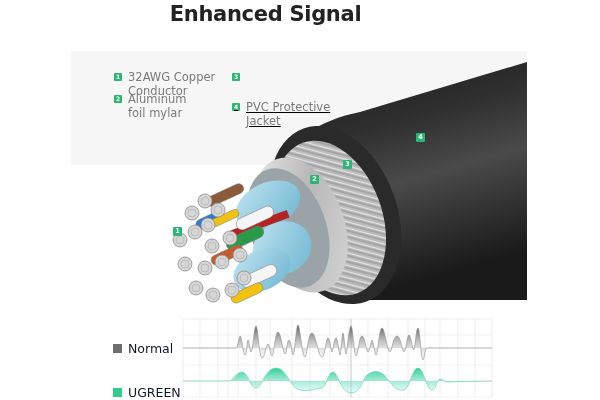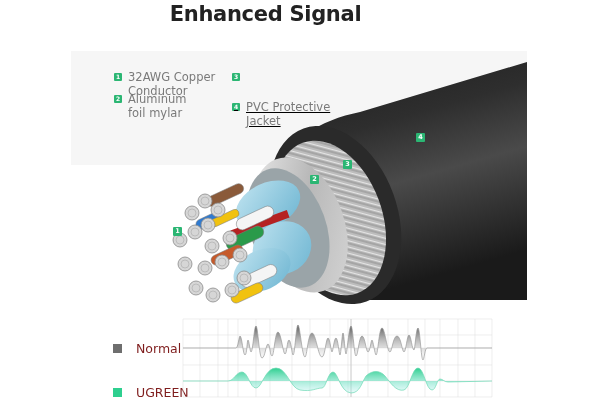--- a/index.html
+++ b/index.html
@@ -4,21 +4,21 @@
 <style>
   html,body{margin:0;padding:0;}
   body{width:600px;height:400px;background:#ffffff;position:relative;overflow:hidden;font-family:"Liberation Sans",sans-serif;}
   .title{position:absolute;left:0;top:0;width:531px;text-align:center;font-family:"DejaVu Sans",sans-serif;font-weight:bold;font-size:21px;color:#222;letter-spacing:-0.3px;line-height:28px;}
   .panel{position:absolute;left:71px;top:51px;width:456px;height:114px;background:#f6f6f6;}
   .legend-item{position:absolute;display:flex;align-items:flex-start;}
   .badge{width:8px;height:8px;background:#2bb673;color:#fff;font-size:6px;font-weight:bold;line-height:8px;text-align:center;margin-top:3px;margin-right:6px;border-radius:1px;font-family:"DejaVu Sans",sans-serif;}
   .legend-text{font-size:11.5px;line-height:14px;color:#7a7a7a;font-family:"DejaVu Sans",sans-serif;font-weight:normal;white-space:pre-line;}
   .cable{position:absolute;left:0;top:0;width:600px;height:400px;}
   .num-badge{position:absolute;width:9px;height:9px;background:#2bb673;color:#fff;font-size:6.5px;font-weight:bold;text-align:center;line-height:9px;font-family:"DejaVu Sans",sans-serif;border-radius:1px;}
-  .sig-label{position:absolute;display:flex;align-items:center;font-family:"DejaVu Sans",sans-serif;font-size:12.5px;color:#7f1d1d;gap:8px;}
+  .sig-label{position:absolute;display:flex;align-items:center;font-family:"DejaVu Sans",sans-serif;font-size:12.5px;color:#0f172a;}
   .sig-swatch{width:9px;height:9px;margin-right:6px;}
   .chart{position:absolute;left:0;top:0;width:600px;height:400px;}
 </style>
 </head>
 <body>
 
 <div class="title">Enhanced Signal</div>
 
 <div class="panel"></div>
 

